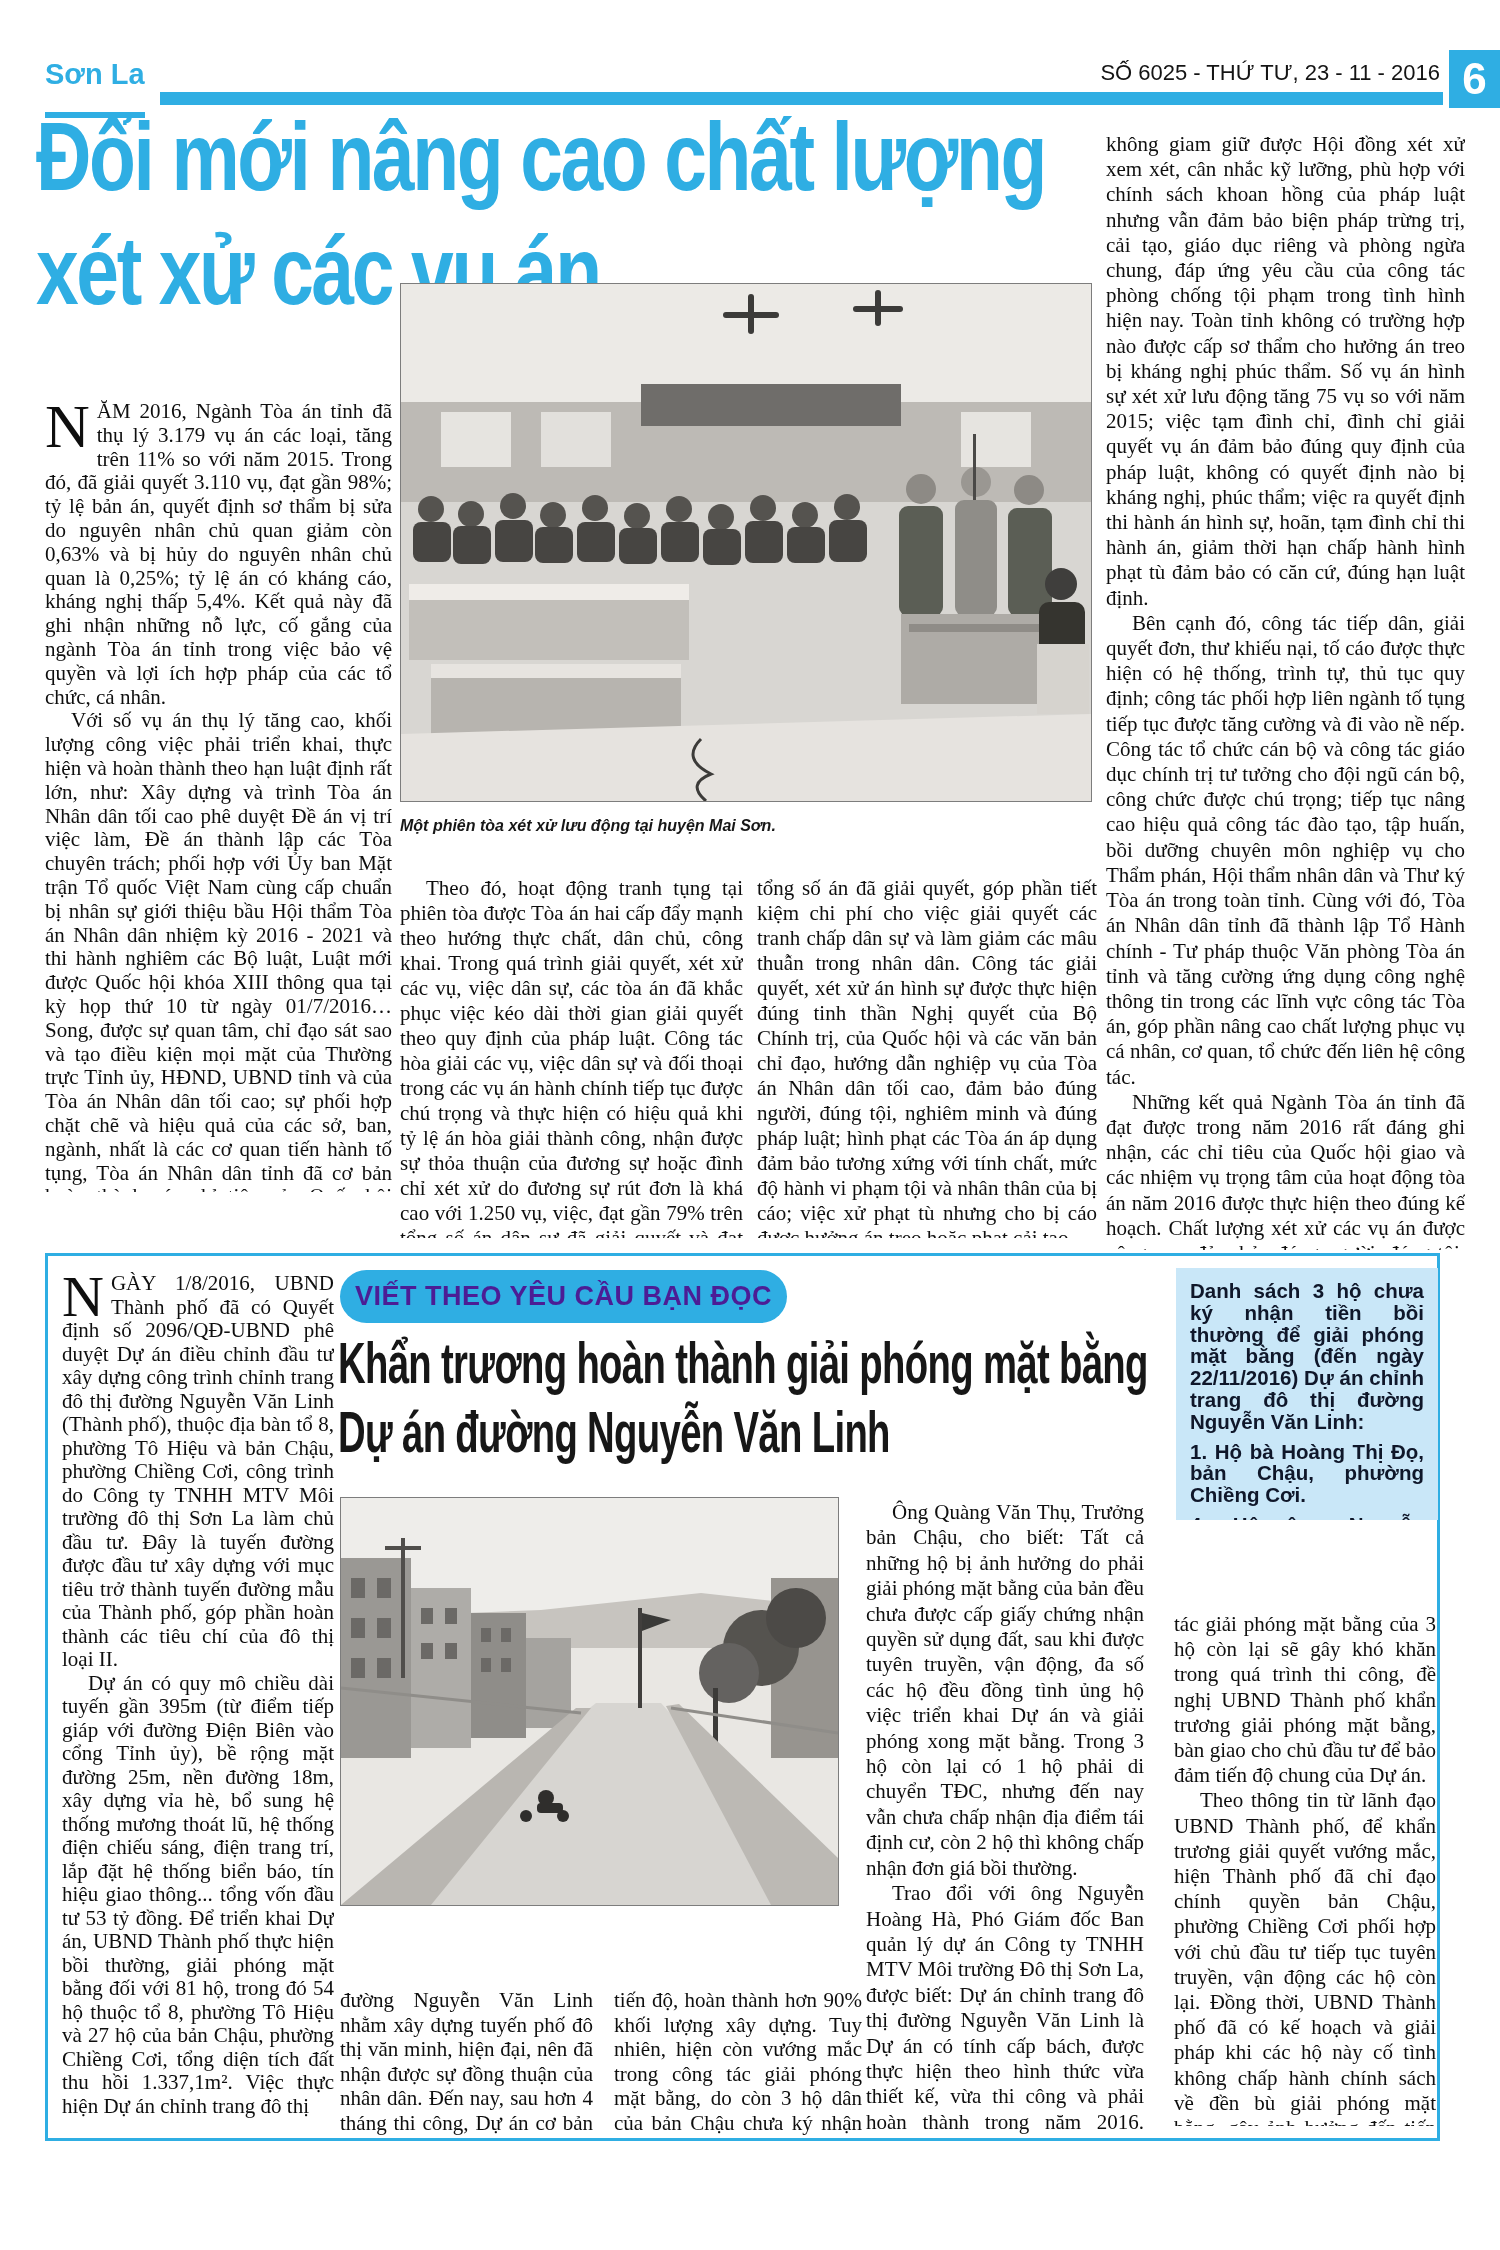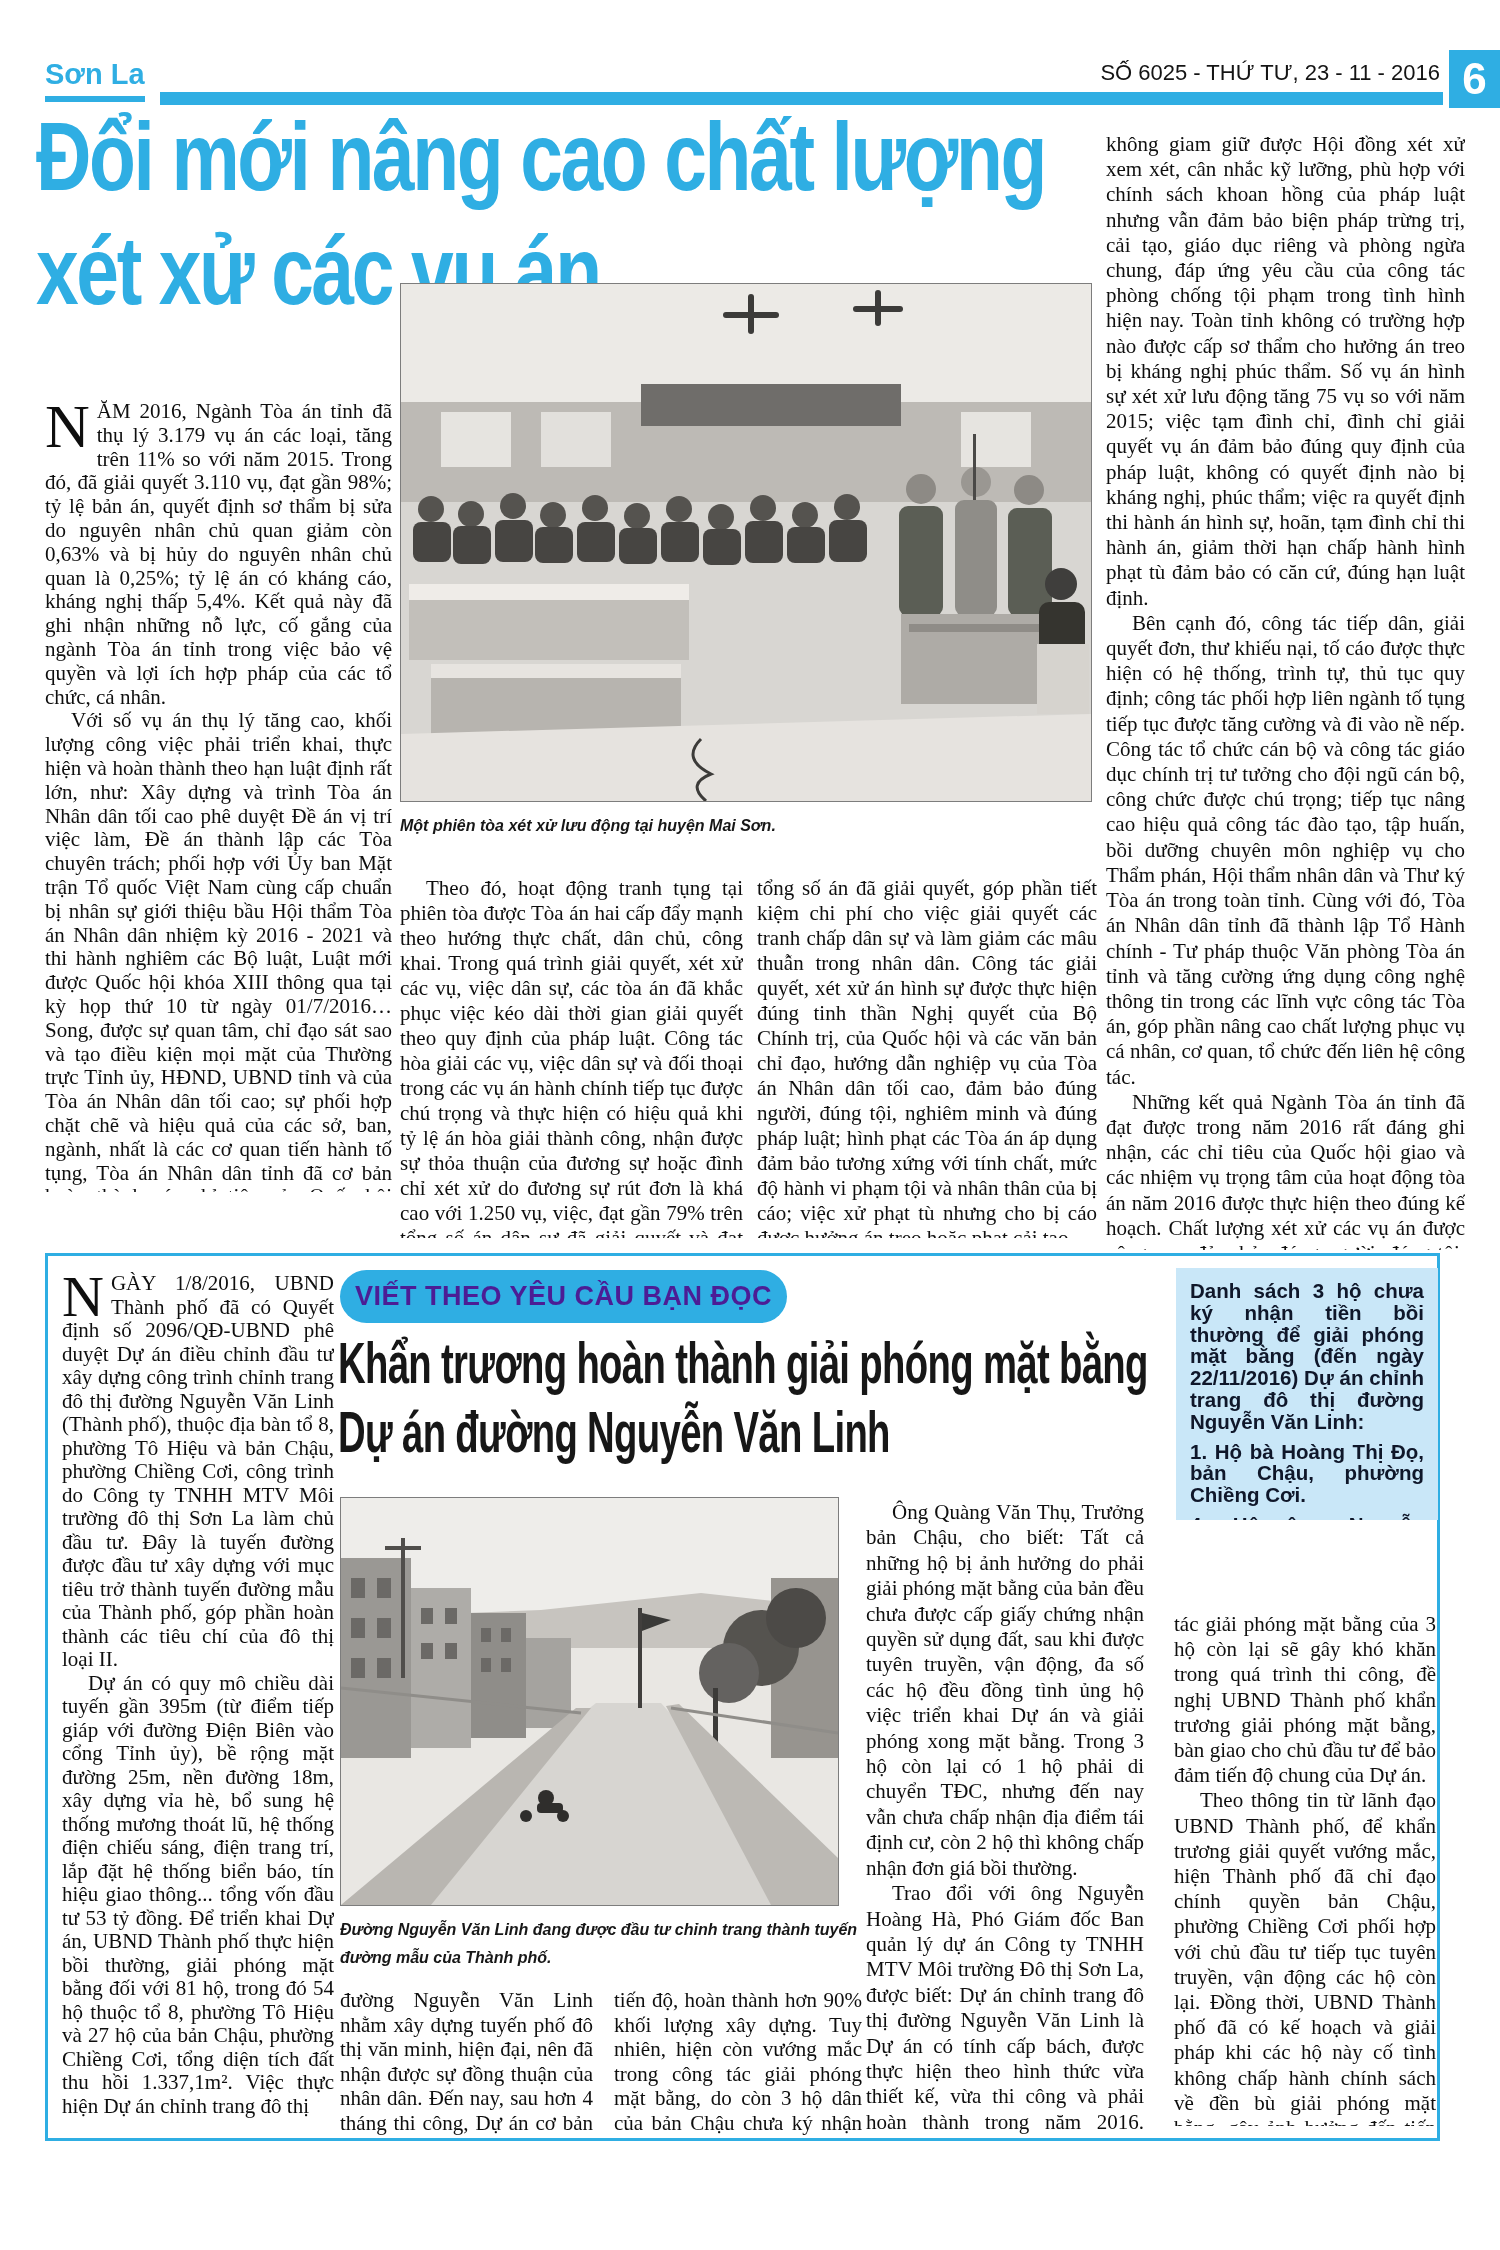--- a/index.html
+++ b/index.html
@@ -6,21 +6,21 @@
   .page{position:relative;width:1500px;height:2250px;background:#ffffff;margin:0 auto;overflow:hidden;
         font-family:"Liberation Serif",serif;color:#0e0e0e;
         --accent:#2FAEE3;--box-bg:#C9E7F8;}
   .abs{position:absolute;}
   p{margin:0;padding:0;}
   .jt{text-align:justify;}
   .ind{text-indent:26px;}
 
   
   #masthead{left:45px;top:58px;font-family:"Liberation Sans",sans-serif;font-weight:bold;
-            font-size:29px;color:var(--accent);border-bottom:6px solid var(--accent);padding-bottom:5px;}
+            font-size:29px;color:var(--accent);border-bottom:6px solid var(--accent);padding-bottom:21px;}
   #header-bar{left:160px;top:92px;width:1283px;height:13px;background:var(--accent);}
   #issue-line{top:60px;right:60px;font-family:"Liberation Sans",sans-serif;font-size:22px;color:#141414;}
   #page-num{left:1449px;top:50px;width:51px;height:58px;background:var(--accent);color:#fff;
             font-family:"Liberation Sans",sans-serif;font-weight:bold;font-size:44px;line-height:58px;text-align:center;}
 
   
   #headline1{left:36px;top:100px;color:var(--accent);font-family:"Liberation Sans",sans-serif;font-weight:bold;}
   #headline1 .hl{display:block;font-size:96px;line-height:114px;letter-spacing:-3px;white-space:nowrap;
                  transform:scaleX(0.8);transform-origin:0 50%;}
 
@@ -218,21 +218,20 @@
       <g fill="#2f2e2c">
         <circle cx="205" cy="300" r="8"></circle>
           <rect x="196" y="305" width="26" height="10" rx="4"></rect>
         <circle cx="185" cy="318" r="6"></circle>
           <circle cx="222" cy="318" r="6"></circle>
       </g>
       <path d="M0 190 L240 215" stroke="#8f8d89" stroke-width="3" fill="none"></path>
       <path d="M497 235 L330 210" stroke="#8f8d89" stroke-width="3" fill="none"></path>
     </svg>
   </figure>
-  <div id="caption2" class="abs caption">Đường Nguyễn Văn Linh đang được đầu tư chỉnh trang thành tuyến đường mẫu của Thành phố.</div>
 
   <div id="a2-colA" class="abs bodycol jt">
     <p>đường Nguyễn Văn Linh nhằm xây dựng tuyến phố đô thị văn minh, hiện đại, nên đã nhận được sự đồng thuận của nhân dân. Đến nay, sau hơn 4 tháng thi công, Dự án cơ bản bảo đảm</p>
   </div>
   <div id="a2-colB" class="abs bodycol jt">
     <p>tiến độ, hoàn thành hơn 90% khối lượng xây dựng. Tuy nhiên, hiện còn vướng mắc trong công tác giải phóng mặt bằng, do còn 3 hộ dân của bản Chậu chưa ký nhận tiền bồi thường.</p>
   </div>
 
   <div id="a2-mid" class="abs bodycol jt">
     <p class="ind">Ông Quàng Văn Thụ, Trưởng bản Chậu, cho biết: Tất cả những hộ bị ảnh hưởng do phải giải phóng mặt bằng của bản đều chưa được cấp giấy chứng nhận quyền sử dụng đất, sau khi được tuyên truyền, vận động, đa số các hộ đều đồng tình ủng hộ việc triển khai Dự án và giải phóng xong mặt bằng. Trong 3 hộ còn lại có 1 hộ phải di chuyển TĐC, nhưng đến nay vẫn chưa chấp nhận địa điểm tái định cư, còn 2 hộ thì không chấp nhận đơn giá bồi thường.</p>

